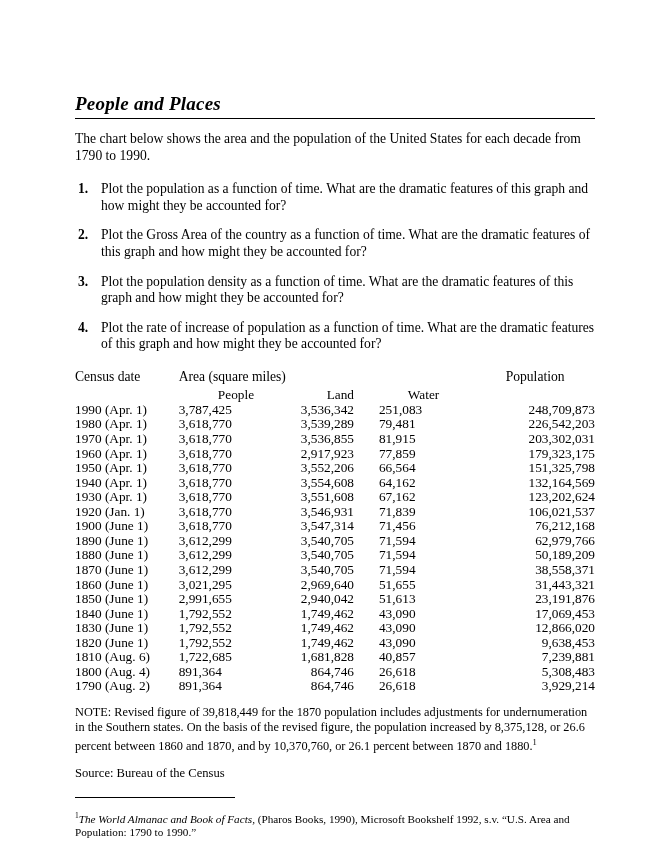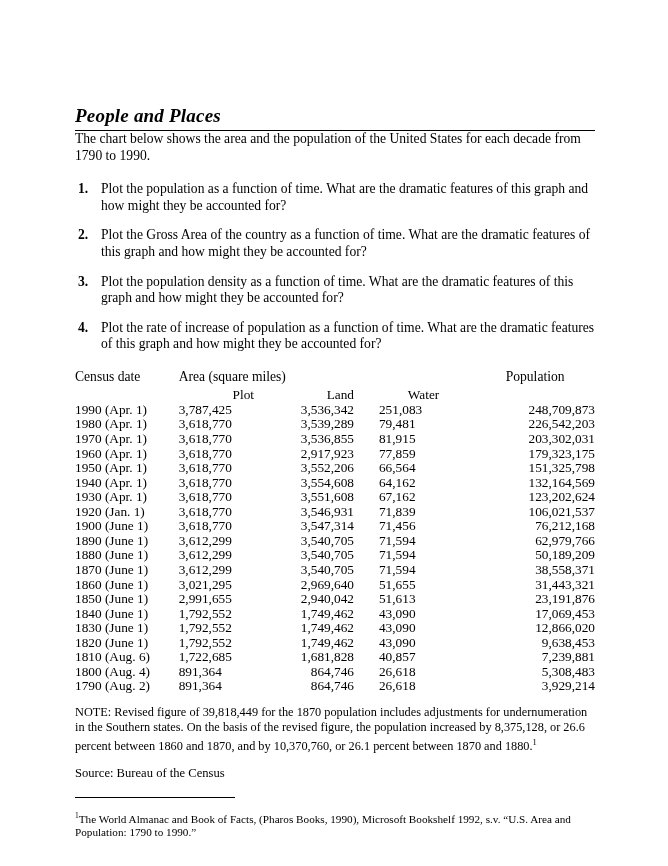--- a/index.html
+++ b/index.html
@@ -11,21 +11,21 @@
     width: 668px;
     height: 866px;
     font-family: "Liberation Serif", "DejaVu Serif", serif;
     color: #000000;
     position: relative;
     overflow: hidden;
   }
   .page {
     position: absolute;
     left: 75px;
-    top: 12px;
+    top: 0;
     width: 520px;
   }
 
   
   .title-block { padding-top: 92px; }
   .title {
     font-style: italic;
     font-weight: bold;
     font-size: 19px;
     line-height: 23px;
@@ -36,21 +36,21 @@
     border: 0;
     border-top: 1.2px solid #000;
     margin: 3px 0 0 0;
     width: 520px;
   }
 
   
   .intro {
     font-size: 13.6px;
     line-height: 16.6px;
-    margin: 0 0 0 0;
+    margin: 12px 0 0 0;
     text-align: left;
   }
 
   
   .qlist {
     margin: 17px 0 0 0;
     padding: 0;
     list-style: none;
   }
   .qitem {
@@ -122,21 +122,21 @@
     border: 0;
     border-top: 1px solid #000;
     width: 160px;
     margin: 16px 0 3px 0;
   }
   .footnote {
     font-size: 11.2px;
     line-height: 13.4px;
   }
   .footnote sup { font-size: 7.5px; vertical-align: super; }
-  .footnote .it { }
+  .footnote .it { font-style: italic; }
 </style>
 </head>
 <body>
 
 <div class="page">
 
   <div class="title-block">
     <h1 class="title">People and Places</h1>
     <hr class="title-rule">
   </div>
@@ -165,21 +165,21 @@
   <div class="table-wrap">
     <table class="census">
       <thead>
         <tr class="hdr-row-1">
           <th class="hdr-census">Census date</th>
           <th class="hdr-area" colspan="3">Area (square miles)</th>
           <th class="hdr-pop">Population</th>
         </tr>
         <tr class="hdr-row-2">
           <th></th>
-          <th class="sub-gross">Plot</th>
+          <th class="sub-gross">People</th>
           <th class="sub-land">Land</th>
           <th class="sub-water">Water</th>
           <th></th>
         </tr>
       </thead>
       <tbody id="census-body">
           <tr class="body-row">
             <td class="c-date">1990 (Apr. 1)</td>
             <td class="c-gross">3,787,425</td>
             <td class="c-land">3,536,342</td>

